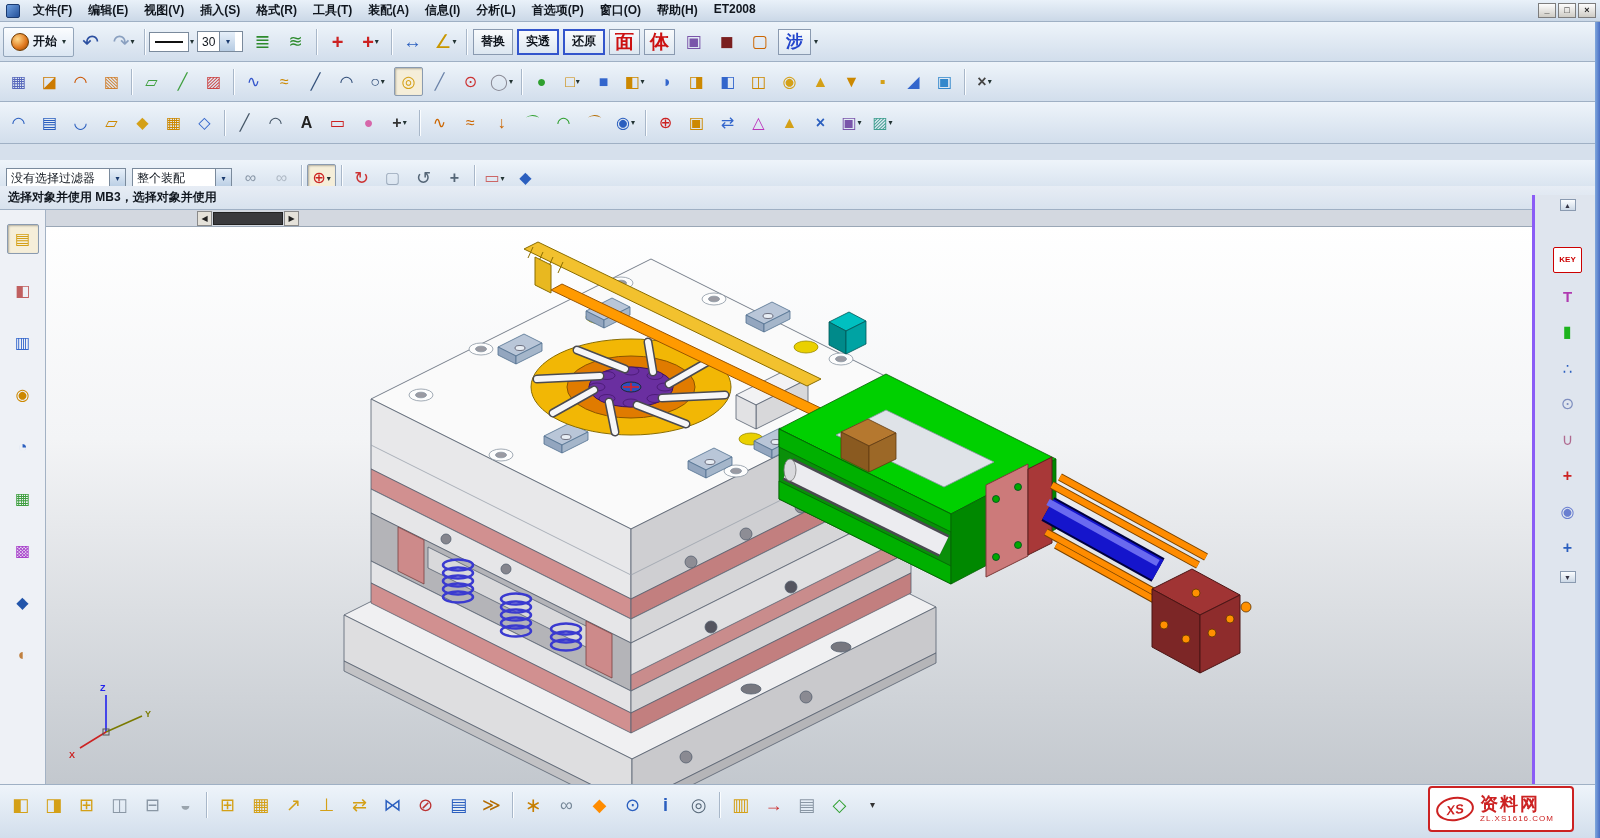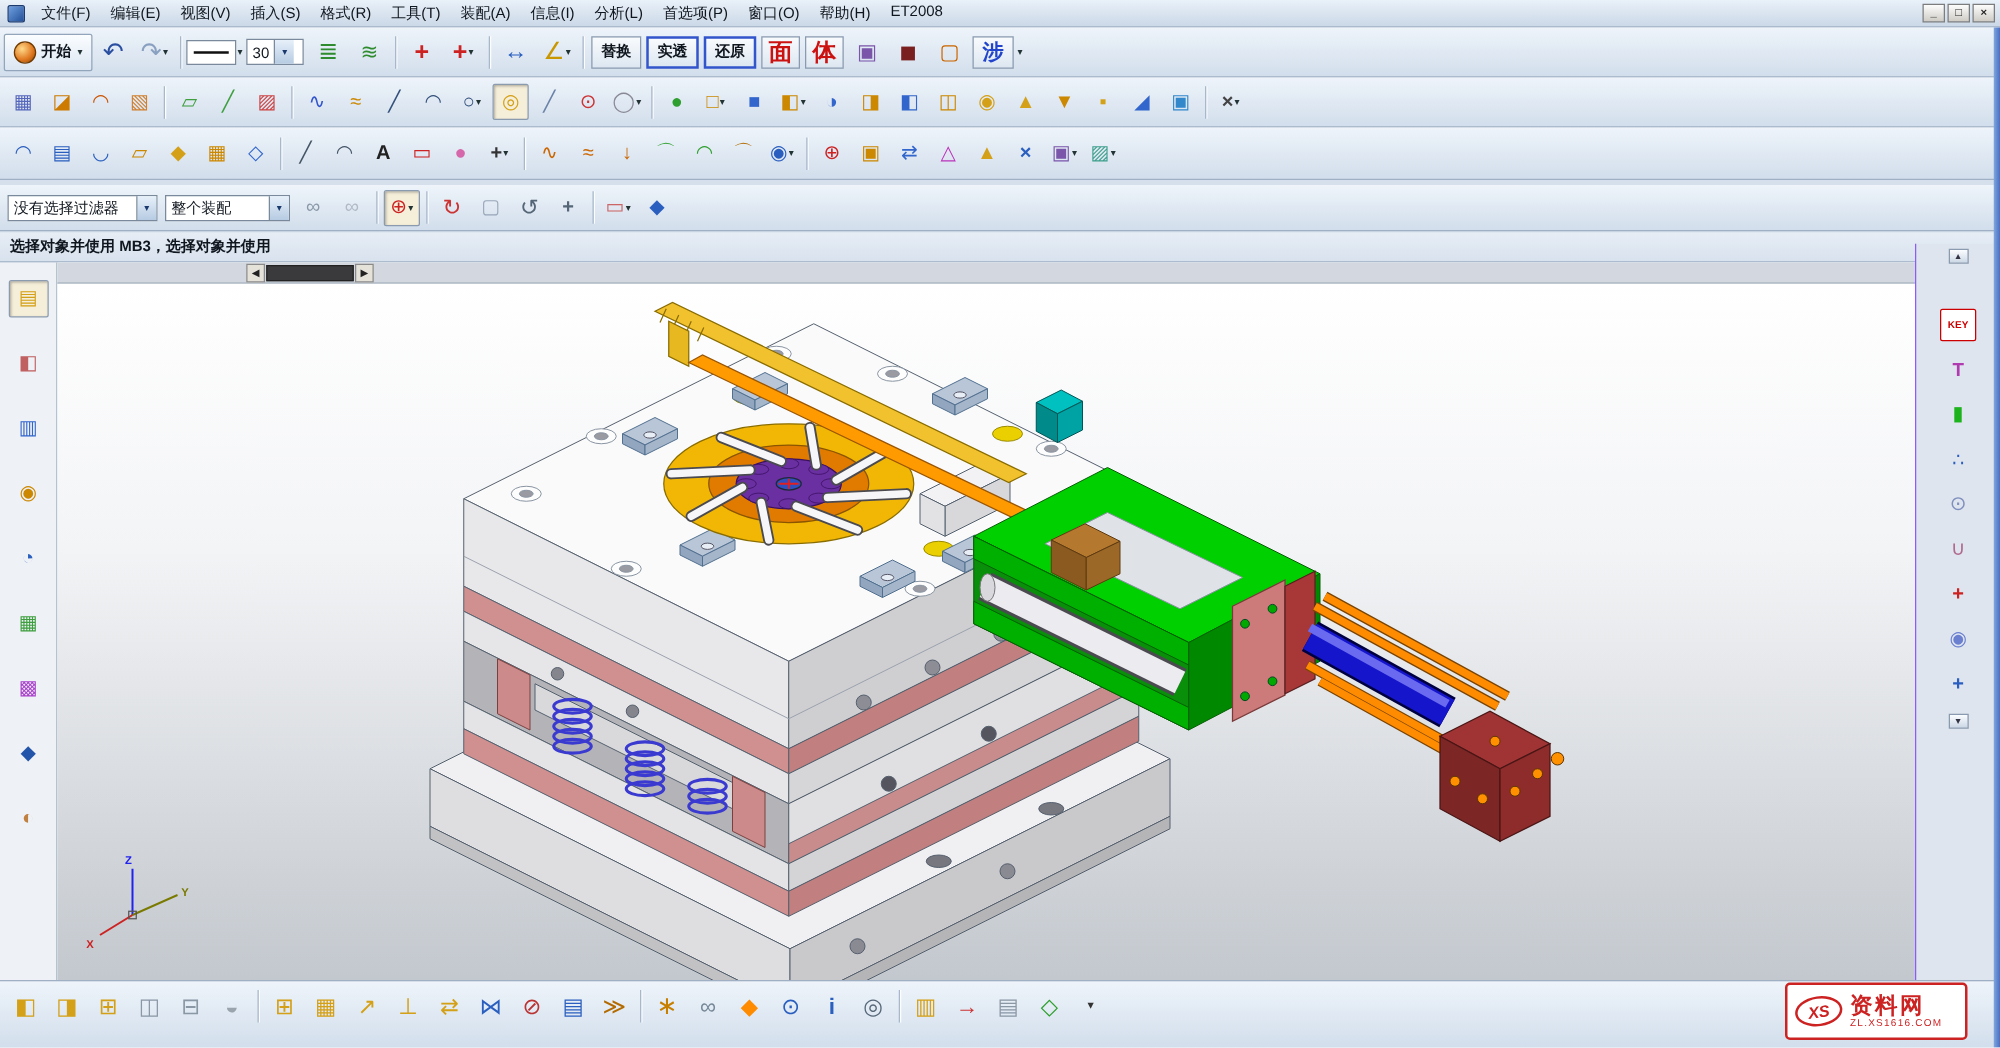--- a/index.html
+++ b/index.html
@@ -2,28 +2,28 @@
 <html><head>
 <meta charset="utf-8">
 <style>
   *{margin:0;padding:0;box-sizing:border-box}
   html,body{width:1600px;height:838px;overflow:hidden}
   body{position:relative;background:#d6e0ec;font-family:"Liberation Sans","DejaVu Sans",sans-serif;font-size:12px;color:#10161e}
   .bar{position:absolute;left:0;right:0;display:flex;align-items:center;background:linear-gradient(#eef4fa,#d2deec);border-bottom:1px solid #9fb0c4}
   
   #menubar{top:0;height:22px;background:linear-gradient(#e9f1f9,#cbd8e7);padding-left:4px}
   .appicon{width:14px;height:14px;margin:0 5px 0 2px;background:linear-gradient(135deg,#6fa0e0,#23509a);border:1px solid #1a3a70;border-radius:2px}
-  .mitem{padding:3px 8px;font-weight:400;white-space:nowrap;cursor:default}
+  .mitem{padding:3px 8px;font-weight:700;white-space:nowrap;cursor:default}
   .winbtns{position:absolute;right:4px;top:3px;display:flex;gap:2px}
   .wbtn{width:18px;height:15px;border:1px solid #7d7d7d;background:linear-gradient(#fdfdfd,#cfccc5);font-size:9px;line-height:13px;text-align:center;font-weight:bold;color:#222}
   
   #row1{top:22px;height:40px;padding:0 3px}
   #row2{top:62px;height:40px;padding:0 3px}
   #row3{top:102px;height:42px;padding:0 3px}
-  #row4{top:148px;height:24px;padding:18px 3px}
+  #row4{top:160px;height:24px;padding:18px 3px}
   .tbtn{display:inline-flex;align-items:center;justify-content:center;min-width:29px;height:29px;margin:0 1px;border:1px solid transparent;border-radius:2px;position:relative;cursor:default}
   #row1 .tbtn{height:32px;min-width:31px}
   .glyph{font-size:16px;line-height:1}
   #row1 .glyph{font-size:18px}
   .tbtn.pressed{border:1px solid #8a9bb0;background:#f5eed9;box-shadow:inset 1px 1px 2px rgba(0,0,0,.28)}
   .dd{font-size:8px;color:#233;margin-left:1px}
   .tsep{width:1px;height:26px;background:#a8b7c9;box-shadow:1px 0 0 #fbfdff;margin:0 4px;align-self:center}
   .startbtn{display:inline-flex;align-items:center;gap:4px;padding:2px 7px;height:30px;border:1px solid #93a5ba;border-radius:2px;background:linear-gradient(#fbfdff,#dbe6f2);font-weight:700}
   .globe{width:18px;height:18px;border-radius:50%;background:radial-gradient(circle at 35% 32%,#ffd98a,#e07820 58%,#8a4200);border:1px solid #6e3a00}
   .selectbox{display:inline-flex;align-items:center;height:21px;background:#fff;border:1px solid #7a8a9c;margin:0 3px;padding-left:4px;white-space:nowrap}
@@ -32,21 +32,21 @@
   .linebox i{display:block;width:28px;height:2px;background:#111}
   .xbtn{display:inline-flex;align-items:center;justify-content:center;height:26px;padding:0 7px;margin:0 2px;border:1px solid #8a9ab0;background:linear-gradient(#f9fbfd,#dde7f1);font-weight:700;white-space:nowrap}
   .xbtn.blueb{border:2px solid #3355cc}
   .xbtn.redc{color:#cc1111;font-size:19px;font-family:"Liberation Serif","DejaVu Serif",serif;padding:0 5px}
   .xbtn.wade{color:#2244cc;font-size:17px}
   
   #prompt{top:186px;height:24px;background:linear-gradient(#e7edf5,#d8e2ee);font-weight:700;padding-left:8px}
   
   #leftdock{position:absolute;top:210px;bottom:54px;left:0;width:46px;background:#eef1f6;border-right:1px solid #a3b2c4;display:flex;flex-direction:column;align-items:center;padding-top:14px;gap:22px}
   #leftdock .tbtn{width:32px;height:30px}
-  #rightdock{position:absolute;top:195px;bottom:54px;right:0;width:68px;background:#dfe5ee;border-left:1px solid #8b5cf6;display:flex;flex-direction:column;align-items:center;padding-top:4px;gap:10px}
+  #rightdock{position:absolute;top:195px;bottom:54px;right:0;width:68px;background:#dfe5ee;border-left:3px solid #8b5cf6;display:flex;flex-direction:column;align-items:center;padding-top:4px;gap:10px}
   #rightdock .tbtn{width:28px;height:26px}
   .dockscroll{width:16px;height:12px;border:1px solid #8a9ab0;background:linear-gradient(#fbfdff,#ccd8e6);font-size:7px;display:flex;align-items:center;justify-content:center;color:#334}
   #viewport{position:absolute;top:210px;bottom:54px;left:46px;right:68px;background:#fff}
   #hscroll{position:absolute;top:0;left:0;right:0;height:17px;background:#d3d8e0;border-bottom:1px solid #9aa7b6;display:flex;align-items:center}
   #hscroll .sbtn{width:15px;height:15px;background:#e5e2da;border:1px solid #8a8a8a;font-size:8px;display:flex;align-items:center;justify-content:center;color:#222}
   #hscroll .thumb{width:70px;height:13px;background:#3a3a3d;border:1px solid #222;margin:0 1px}
   #canvas{position:absolute;top:17px;left:0;right:0;bottom:0;background:linear-gradient(180deg,#ffffff 0%,#f3f4f6 38%,#c3c8ce 100%)}
   #canvas svg{width:100%;height:100%;display:block}
   
   #bottombar{top:784px;height:54px;align-items:flex-start;padding:4px 4px 0 4px;border-top:1px solid #9fb0c4;border-bottom:none}

